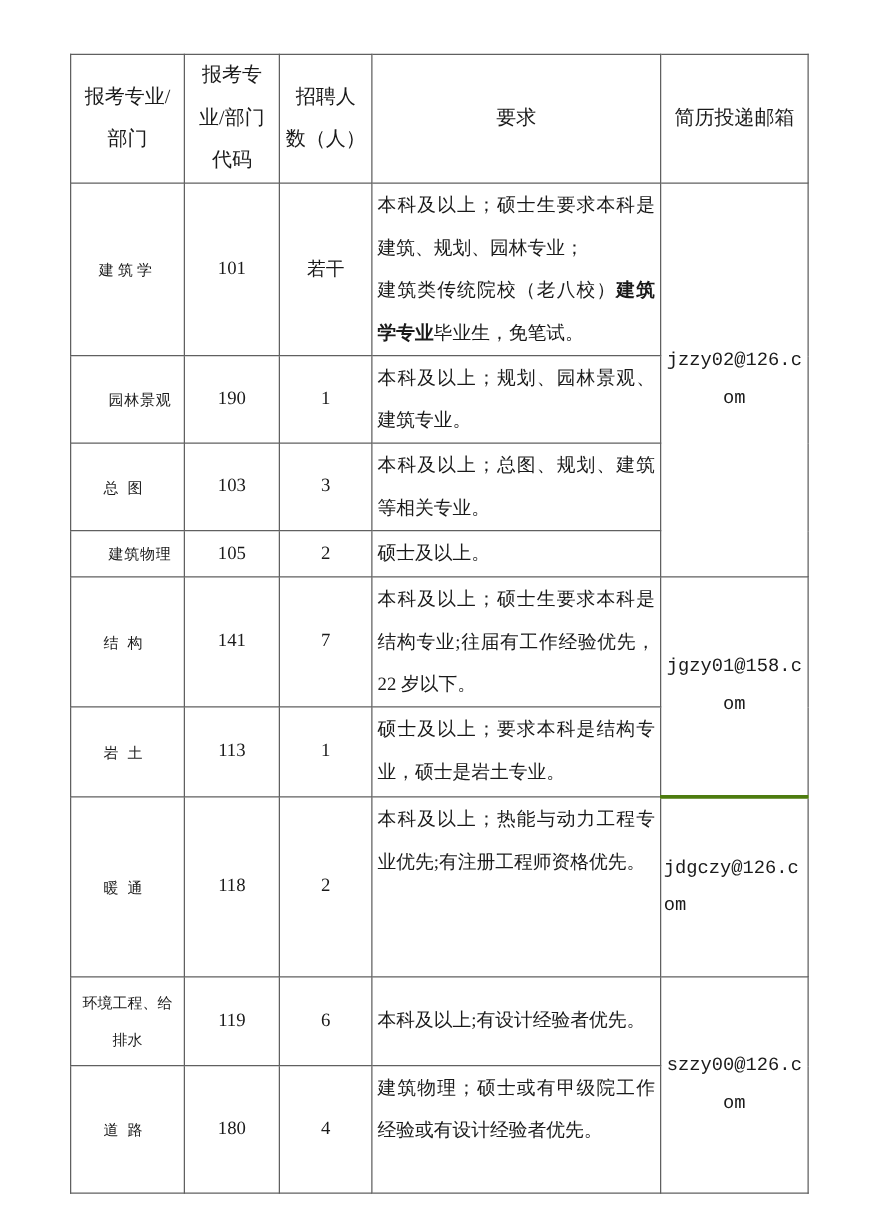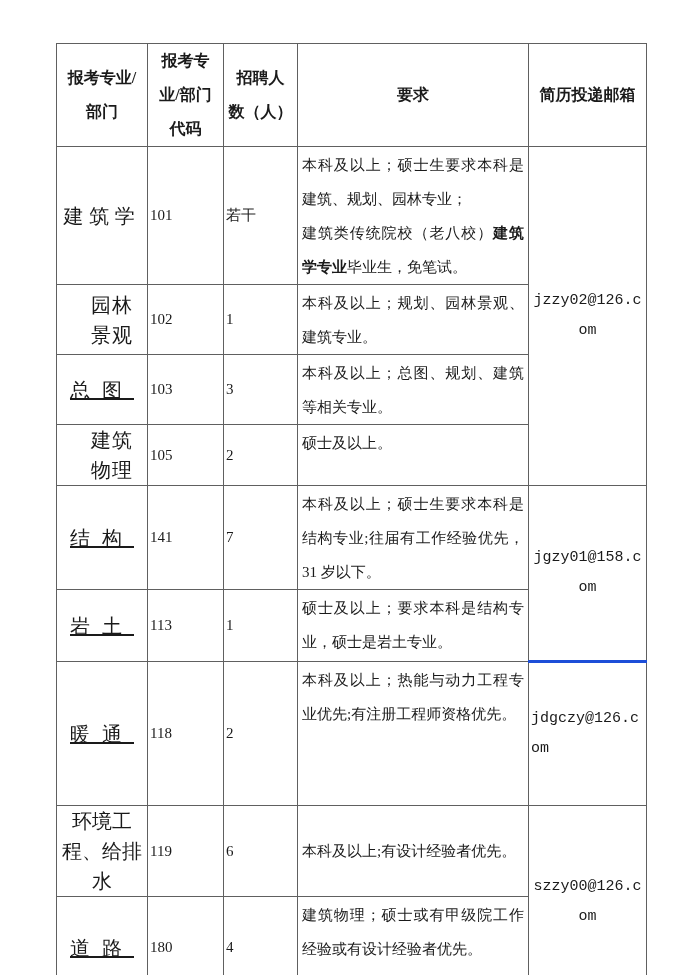--- a/index.html
+++ b/index.html
@@ -24,40 +24,40 @@
   tr.h-r1{height:138px;}
   tr.h-r2{height:67px;}
   tr.h-r3{height:70px;}
   tr.h-r4{height:37px;}
   tr.h-r5{height:103px;}
   tr.h-r6{height:72px;}
   tr.h-r7{height:144px;}
   tr.h-r8{height:71px;}
   tr.h-r9{height:102px;}
   th{
-    font-weight:bold;
+    font-weight:normal;
     font-size:16px;
     text-align:center;
     vertical-align:middle;
     line-height:34px;
     padding:0 2px;
   }
   td.c-label{
-    font-size:20px;
+    font-size:12px;
     text-align:center;
     vertical-align:middle;
     line-height:30px;
     padding:0 4px;
   }
   td.ls-sm{letter-spacing:.28em;}
   td.ls-xs{letter-spacing:.05em;padding-left:24px;}
-  td.ls-lg{letter-spacing:.6em;text-decoration:underline;}
+  td.ls-lg{letter-spacing:.6em;}
   td.c-num{
     font-size:15px;
-    text-align:left;
+    text-align:center;
     vertical-align:middle;
     padding:0 2px;
   }
   td.c-req{
     font-size:15px;
     text-align:justify;
     vertical-align:top;
     line-height:34px;
     padding:1px 4px 0 4px;
     margin-top:16px;
@@ -68,21 +68,21 @@
   td.c-email{
     font-family:"Liberation Mono","DejaVu Sans Mono",monospace;
     font-size:15px;
     text-align:center;
     vertical-align:middle;
     line-height:30px;
     word-break:break-all;
     padding:12px 4px;
   }
   td.c-email.left{text-align:left;padding-left:2px;}
-  td.thick{border-top:3px solid #1d4ed8;}
+  td.thick{border-top:3px solid #4d7c0f;}
 </style>
 </head>
 <body>
 
 <table class="doc">
   <colgroup>
     <col style="width:91px">
     <col style="width:76px">
     <col style="width:74px">
     <col style="width:231px">
@@ -114,21 +114,21 @@
     <td class="c-num">若干</td>
     <td class="c-req">
       <p><span>本科及以上；硕士生要求本科是建筑、规划、园林专业；</span></p>
       <p><span>建筑类传统院校（老八校）</span><b>建筑学专业</b><span>毕业生，免笔试。</span></p>
     </td>
     <td class="c-email" rowspan="4">jzzy02@126.com</td>
   </tr>
 
   <tr class="h-r2">
     <td class="c-label ls-xs">园林景观</td>
-    <td class="c-num">102</td>
+    <td class="c-num">190</td>
     <td class="c-num">1</td>
     <td class="c-req">本科及以上；规划、园林景观、建筑专业。</td>
   </tr>
 
   <tr class="h-r3">
     <td class="c-label ls-lg">总图</td>
     <td class="c-num">103</td>
     <td class="c-num">3</td>
     <td class="c-req">本科及以上；总图、规划、建筑等相关专业。</td>
   </tr>
@@ -137,21 +137,21 @@
     <td class="c-label ls-xs">建筑物理</td>
     <td class="c-num">105</td>
     <td class="c-num">2</td>
     <td class="c-req">硕士及以上。</td>
   </tr>
 
   <tr class="h-r5">
     <td class="c-label ls-lg">结构</td>
     <td class="c-num">141</td>
     <td class="c-num">7</td>
-    <td class="c-req">本科及以上；硕士生要求本科是结构专业;往届有工作经验优先，31 岁以下。</td>
+    <td class="c-req">本科及以上；硕士生要求本科是结构专业;往届有工作经验优先，22 岁以下。</td>
     <td class="c-email" rowspan="2">jgzy01@158.com</td>
   </tr>
 
   <tr class="h-r6">
     <td class="c-label ls-lg">岩土</td>
     <td class="c-num">113</td>
     <td class="c-num">1</td>
     <td class="c-req">硕士及以上；要求本科是结构专业，硕士是岩土专业。</td>
   </tr>
 

